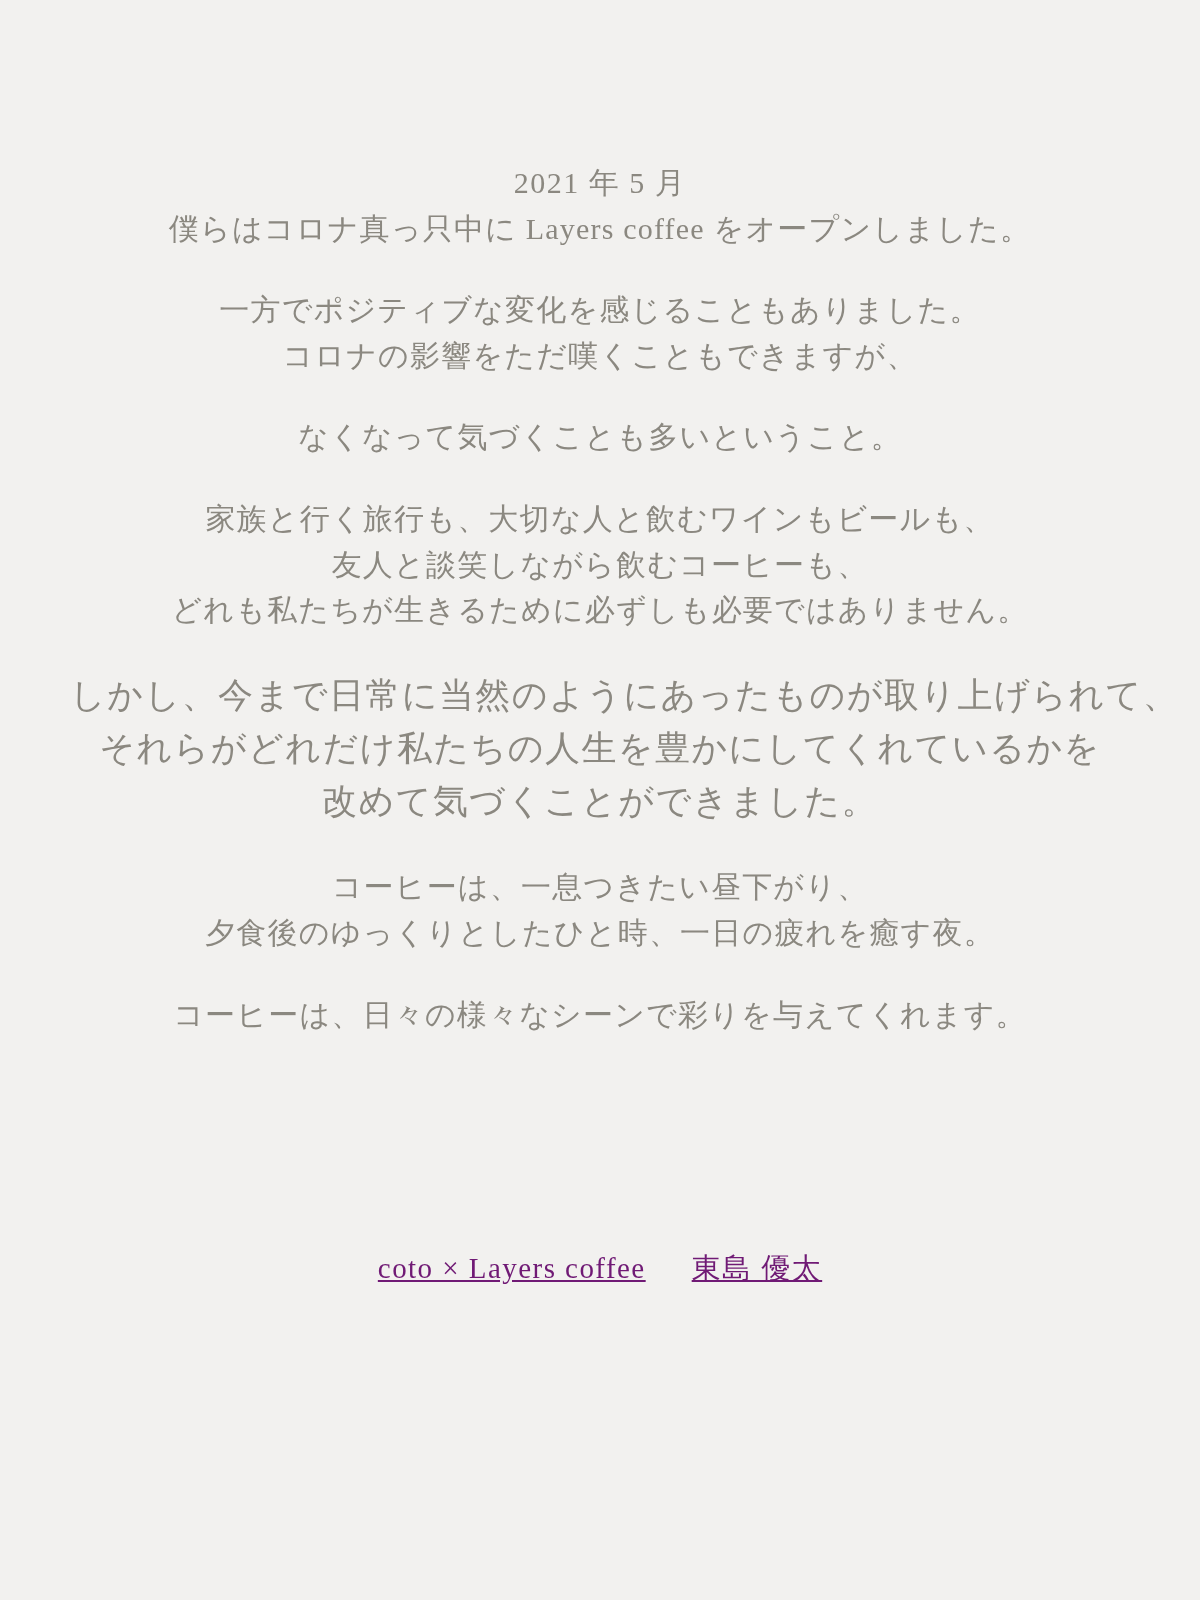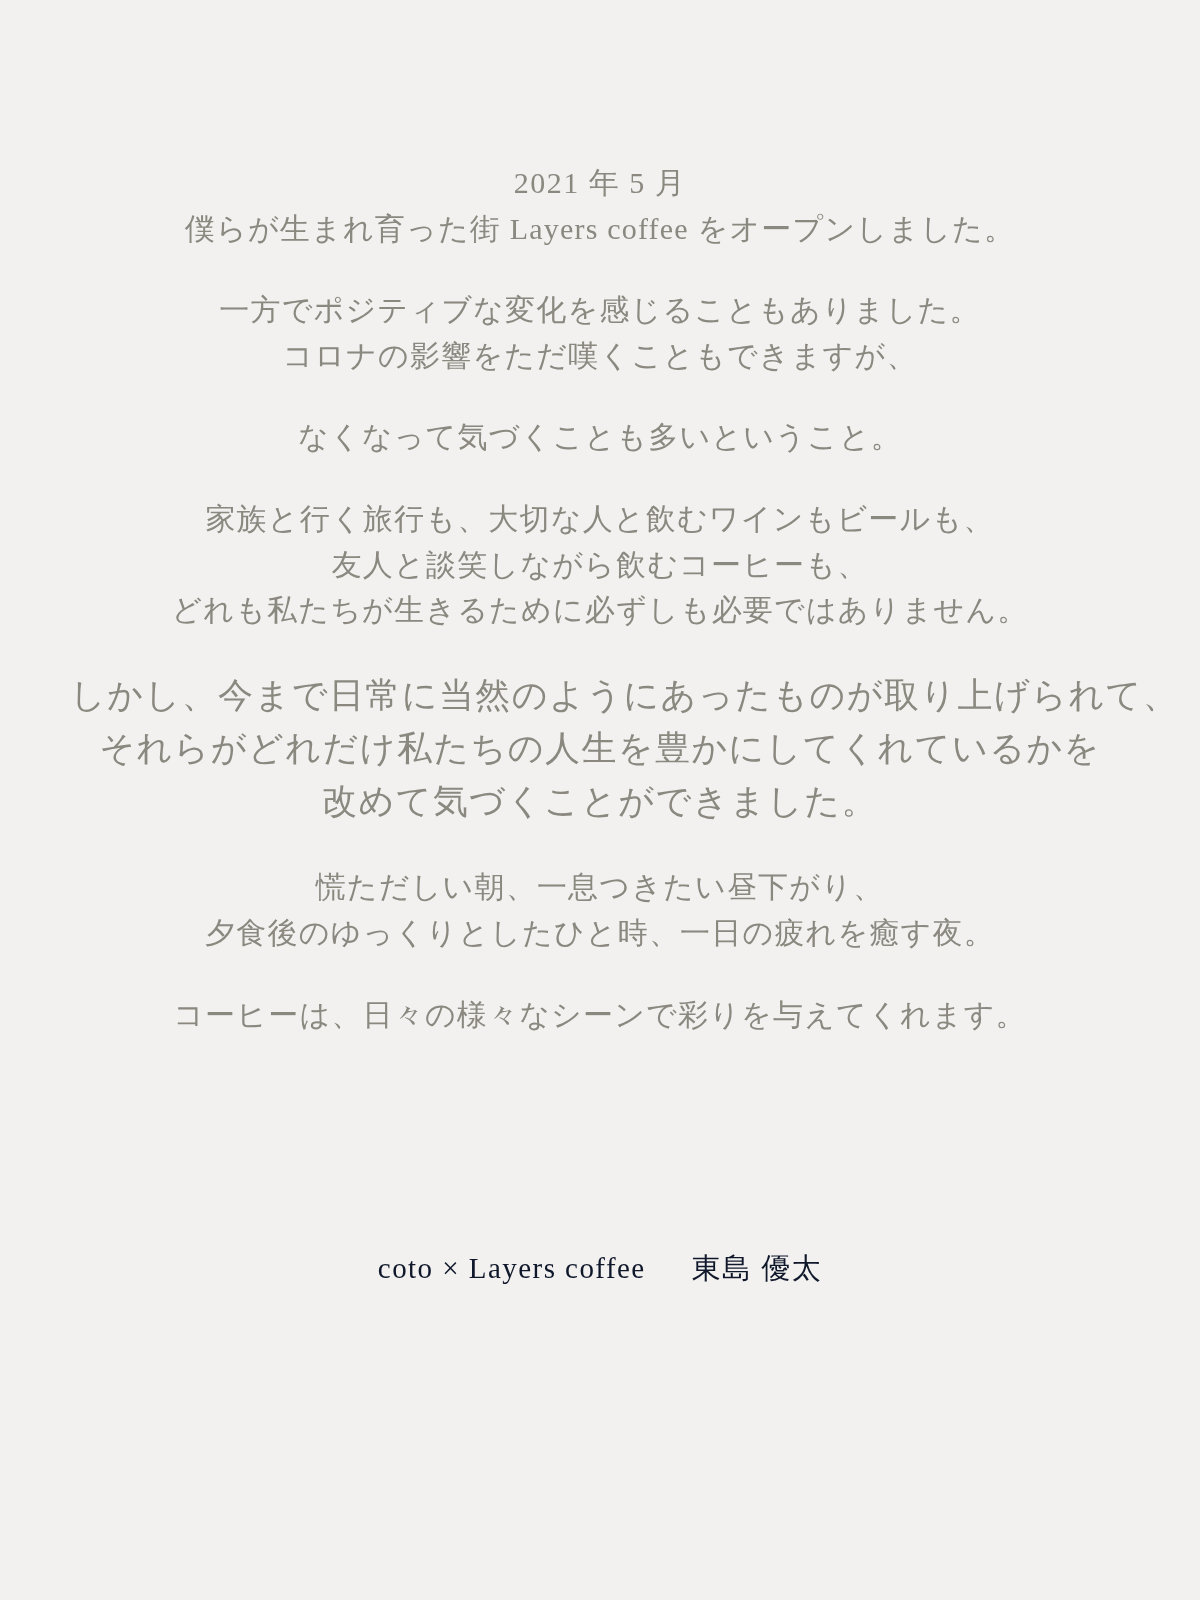--- a/index.html
+++ b/index.html
@@ -50,38 +50,39 @@
   .para-5 .line {
     font-size: 35px;
   }
   .signature {
     margin-top: 92px;
     text-align: center;
   }
   .signature .sig-line {
     font-size: 29px;
     letter-spacing: 0.05em;
-    color: #0f172a;
+    color: #701a75;
     white-space: nowrap;
+    text-decoration: underline;
   }
   .sig-gap {
     display: inline-block;
     width: 38px;
   }
 </style>
 </head>
 <body>
 
 <div class="page">
 
   <div class="message-body">
 
     <div class="para para-1">
       <span class="line">2021 年 5 月</span>
-      <span class="line">僕らが生まれ育った街 Layers coffee をオープンしました。</span>
+      <span class="line">僕らはコロナ真っ只中に Layers coffee をオープンしました。</span>
     </div>
 
     <div class="para para-2">
       <span class="line">一方でポジティブな変化を感じることもありました。</span>
       <span class="line">コロナの影響をただ嘆くこともできますが、</span>
     </div>
 
     <div class="para para-3">
       <span class="line">なくなって気づくことも多いということ。</span>
     </div>
@@ -92,21 +93,21 @@
       <span class="line">どれも私たちが生きるために必ずしも必要ではありません。</span>
     </div>
 
     <div class="para para-5">
       <span class="line">しかし、今まで日常に当然のようにあったものが取り上げられて、</span>
       <span class="line">それらがどれだけ私たちの人生を豊かにしてくれているかを</span>
       <span class="line">改めて気づくことができました。</span>
     </div>
 
     <div class="para para-6">
-      <span class="line">慌ただしい朝、一息つきたい昼下がり、</span>
+      <span class="line">コーヒーは、一息つきたい昼下がり、</span>
       <span class="line">夕食後のゆっくりとしたひと時、一日の疲れを癒す夜。</span>
     </div>
 
     <div class="para para-7">
       <span class="line">コーヒーは、日々の様々なシーンで彩りを与えてくれます。</span>
     </div>
 
     <div class="para para-8">
     </div>
 

